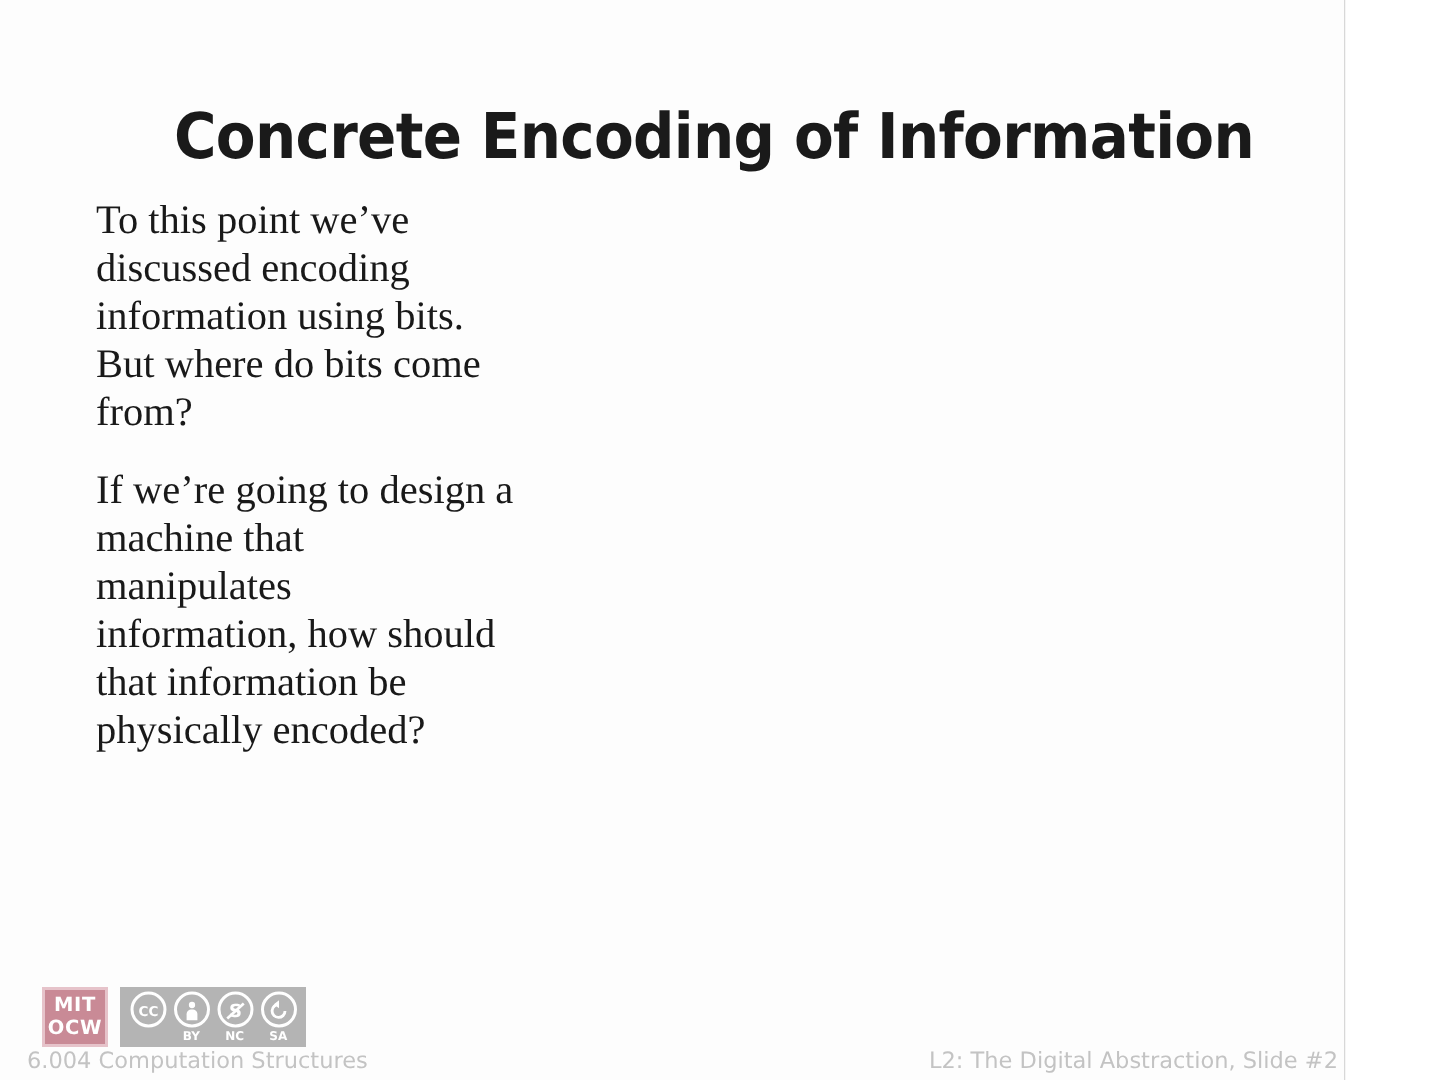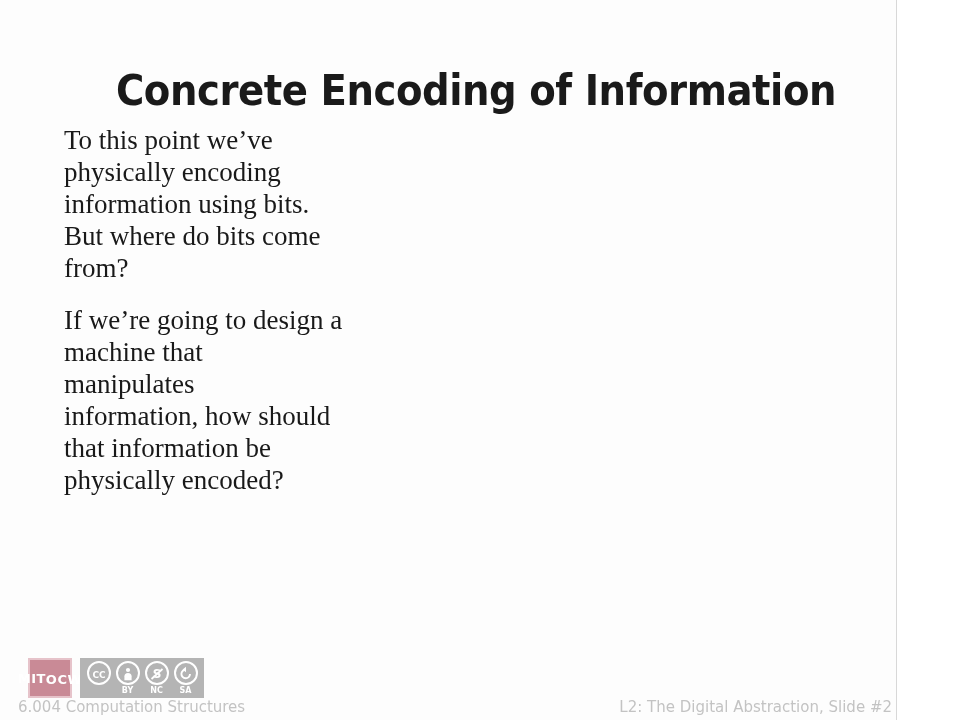--- a/index.html
+++ b/index.html
@@ -50,21 +50,21 @@
     color: #1a1a1a;
     transform: scaleX(0.92);
     transform-origin: center top;
     white-space: nowrap;
   }
 
   
   .body-block {
     position: absolute;
     left: 64px;
-    top: 124px;
+    top: 130px;
     width: 420px;
   }
 
   .para {
     font-family: "Liberation Serif", "DejaVu Serif", serif;
     font-size: 27px;
     line-height: 32px;
     color: #191919;
     margin: 0;
   }
@@ -83,20 +83,21 @@
     gap: 8px;
   }
 
   .mit-ocw-logo {
     width: 44px;
     height: 40px;
     background: #c98a96;
     border: 2px solid #e6c3ca;
     box-sizing: border-box;
     display: flex;
+    flex-direction: column;
     align-items: center;
     justify-content: center;
     line-height: 1;
   }
   .mit-ocw-logo .mit-text {
     font-family: "DejaVu Sans", sans-serif;
     font-weight: bold;
     font-size: 13px;
     color: #ffffff;
     letter-spacing: 0.5px;
@@ -178,21 +179,21 @@
 
   <div class="right-edge-line"></div>
   <div class="right-edge-gap"></div>
 
   <h1 class="slide-title">Concrete Encoding of Information</h1>
 
   <div class="body-block">
 
     <p class="para">
       <span>To this point we’ve</span><br>
-      <span>physically encoding</span><br>
+      <span>discussed encoding</span><br>
       <span>information using bits.</span><br>
       <span>But where do bits come</span><br>
       <span>from?</span>
     </p>
 
     <p class="para">
       <span>If we’re going to design a</span><br>
       <span>machine that</span><br>
       <span>manipulates</span><br>
       <span>information, how should</span><br>

